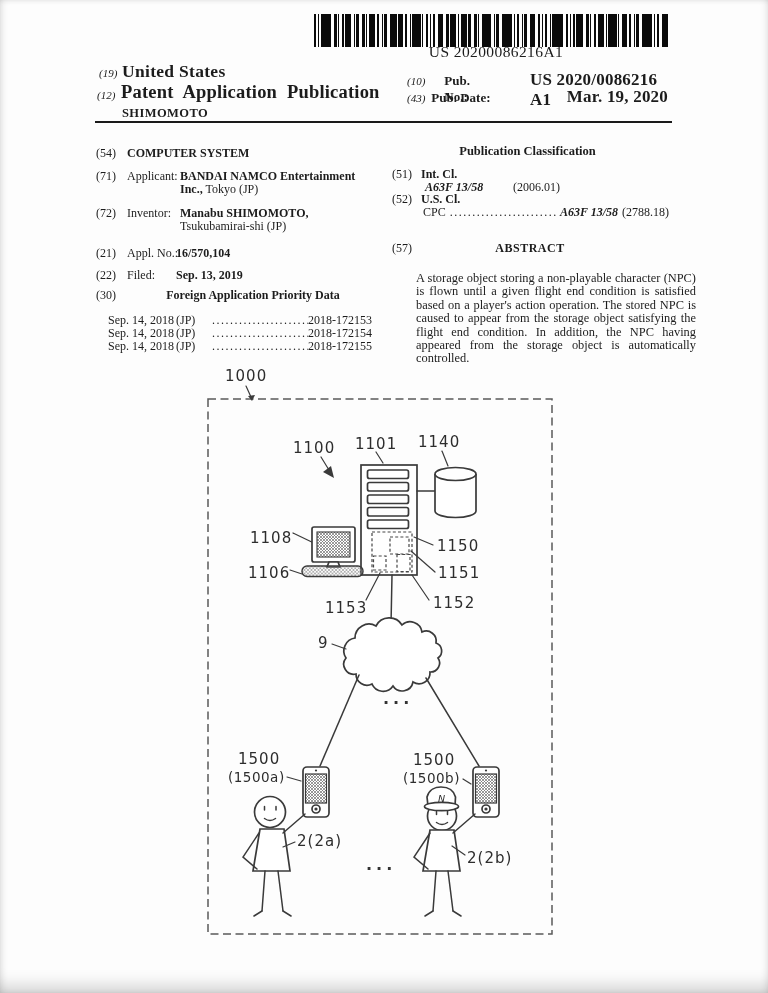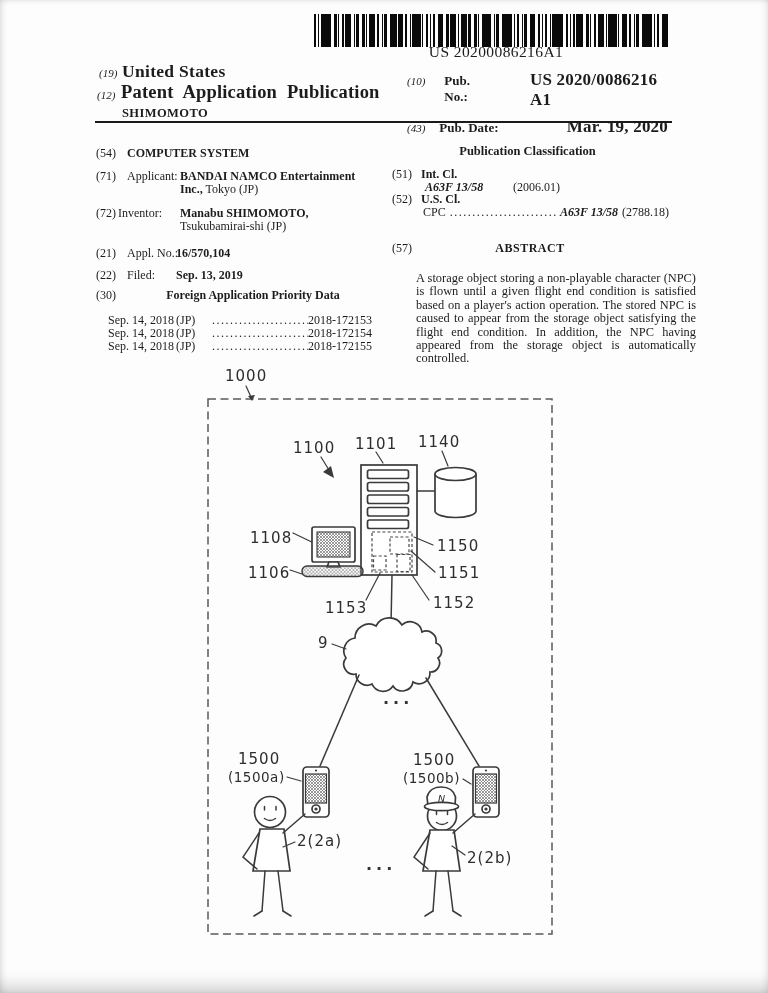--- a/index.html
+++ b/index.html
@@ -17,21 +17,21 @@
       repeating-linear-gradient(90deg,transparent 0 31px,#0a0a0a 31px 36px,transparent 36px 53px);}
   .barcode-text{left:406px;top:43px;width:180px;text-align:center;font-size:15.5px;letter-spacing:.4px;}
   
   .num-sm{font-size:11px;font-style:italic;}
   .country-num{left:99px;top:67px;}
   .country{left:122px;top:61px;font-size:17.5px;font-weight:bold;letter-spacing:.3px;}
   .pubtype-num{left:97px;top:89px;}
   .pubtype{left:121px;top:82px;font-size:18.5px;font-weight:bold;word-spacing:5px;letter-spacing:.2px;}
   .author{left:122px;top:106px;font-size:12.5px;font-weight:bold;letter-spacing:.4px;}
   .head-r1{left:407px;top:70px;width:261px;display:flex;align-items:baseline;gap:19px;}
-  .head-r2{left:407px;top:117px;width:261px;display:flex;align-items:baseline;gap:14px;justify-content:space-between;}
+  .head-r2{left:407px;top:87px;width:261px;display:flex;align-items:baseline;gap:6px;justify-content:space-between;}
   .head-lab{font-size:13px;font-weight:bold;}
   .head-big{font-size:17px;font-weight:bold;letter-spacing:.2px;}
   .sp{flex:1;}
   .rule{left:95px;top:121px;width:577px;height:2.2px;background:#1a1a1a;}
   
   .fn{font-size:12px;}
   .b{font-weight:bold;}
   .bi{font-weight:bold;font-style:italic;}
   .lnum{left:96px;}
   .rnum{left:392px;}
@@ -85,21 +85,21 @@
 
   <span class="abs fn lnum" style="top:146px">(54)</span>
   <span class="abs fn b" style="left:127px;top:146px">COMPUTER SYSTEM</span>
 
   <span class="abs fn lnum" style="top:169px">(71)</span>
   <span class="abs fn" style="left:127px;top:169px">Applicant:</span>
   <span class="abs fn b" style="left:180px;top:169px">BANDAI NAMCO Entertainment</span>
   <span class="abs fn" style="left:180px;top:182px"><span class="b">Inc.,</span><span> Tokyo (JP)</span></span>
 
   <span class="abs fn lnum" style="top:206px">(72)</span>
-  <span class="abs fn" style="left:118px;top:206px">Inventor:</span>
+  <span class="abs fn" style="left:127px;top:206px">Inventor:</span>
   <span class="abs fn b" style="left:180px;top:206px">Manabu SHIMOMOTO,</span>
   <span class="abs fn" style="left:180px;top:219px">Tsukubamirai-shi (JP)</span>
 
   <span class="abs fn lnum" style="top:246px">(21)</span>
   <span class="abs fn" style="left:127px;top:246px">Appl. No.:</span>
   <span class="abs fn b" style="left:176px;top:246px">16/570,104</span>
 
   <span class="abs fn lnum" style="top:268px">(22)</span>
   <span class="abs fn" style="left:127px;top:268px">Filed:</span>
   <span class="abs fn b" style="left:176px;top:268px">Sep. 13, 2019</span>

